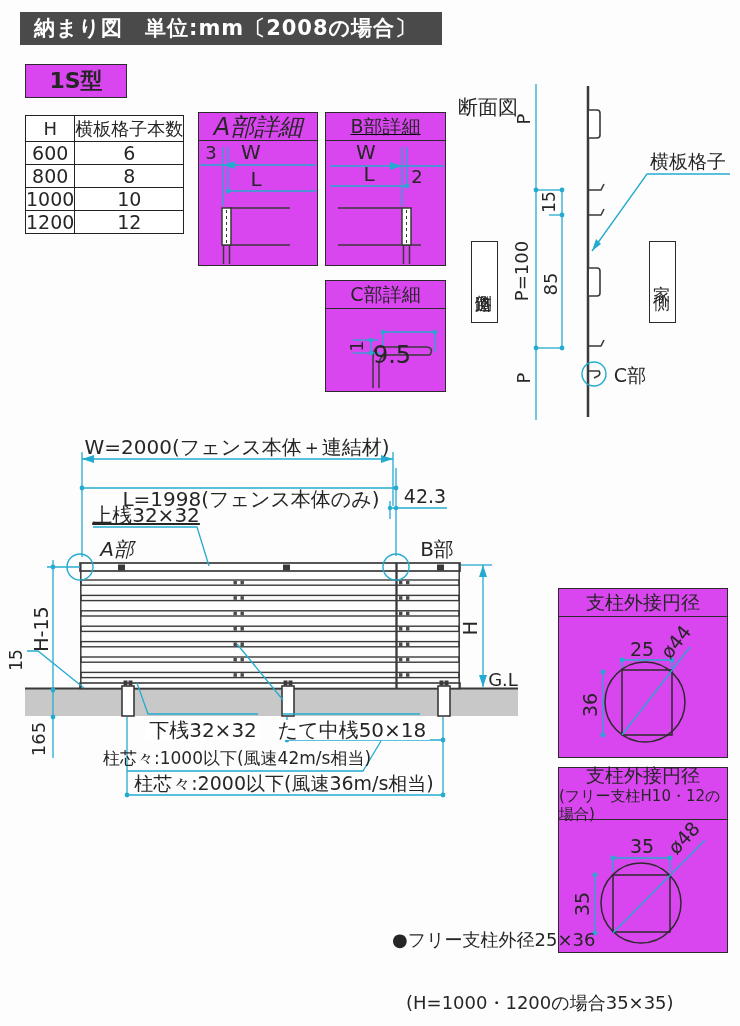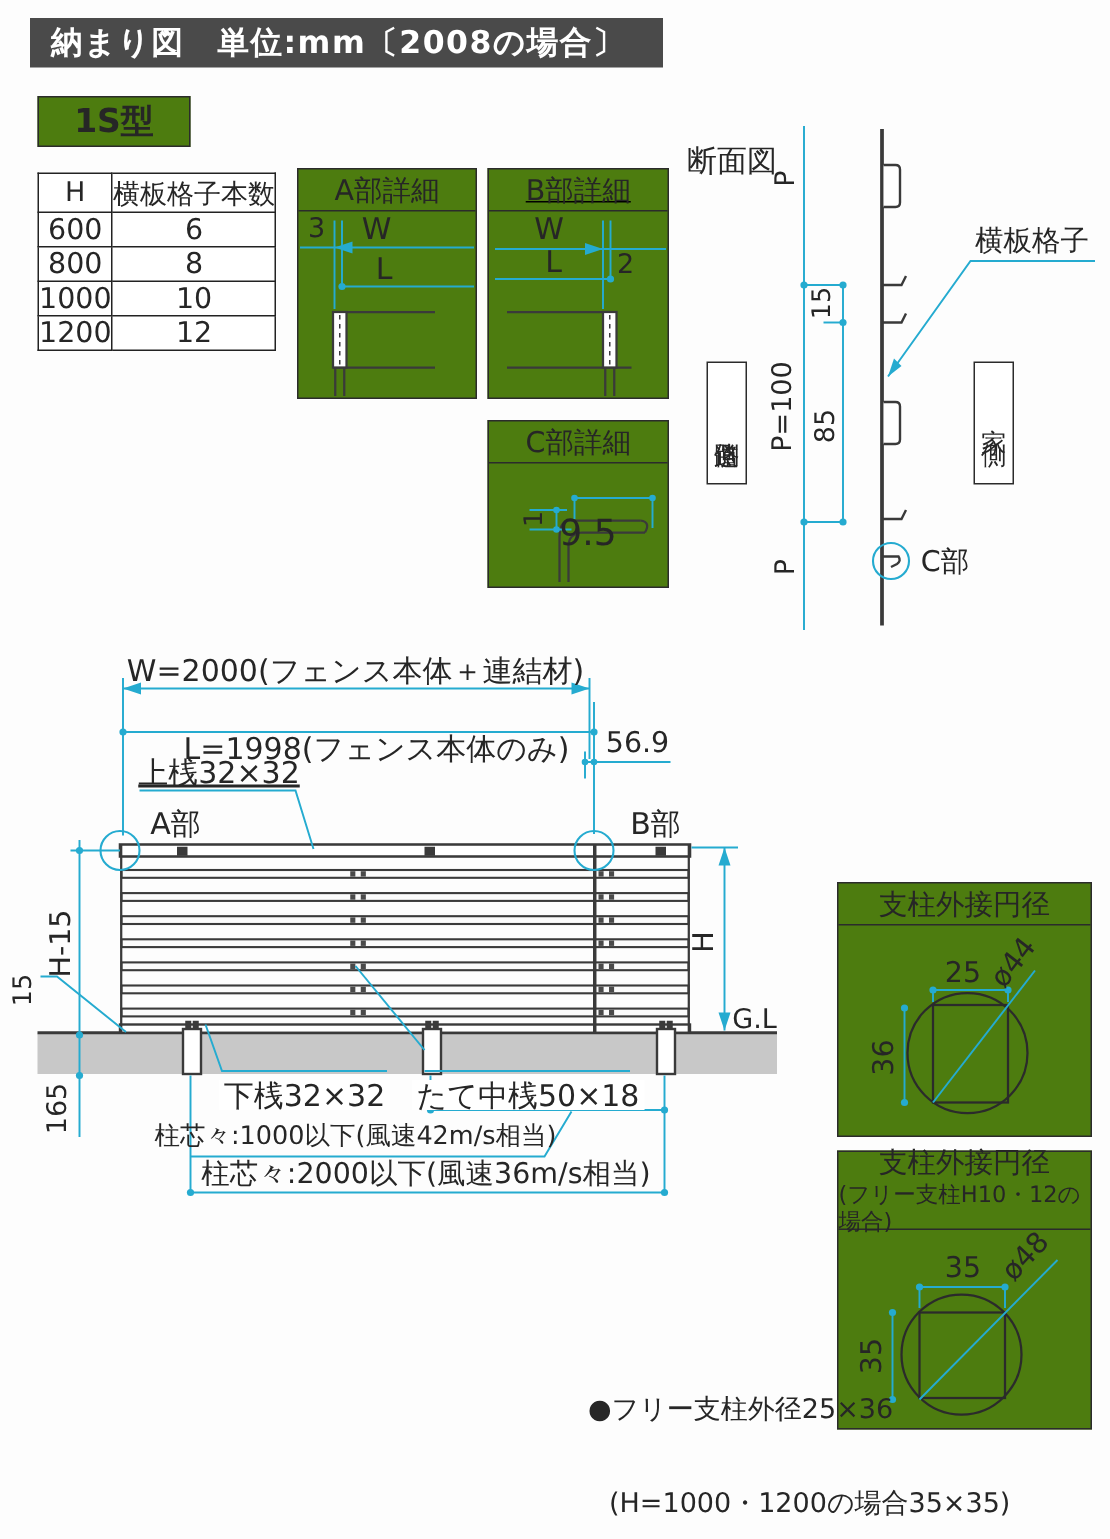--- a/index.html
+++ b/index.html
@@ -1,20 +1,20 @@
 <!DOCTYPE html>
 <html><head>
 <meta charset="utf-8">
 <style>
   html,body{margin:0;padding:0;background:#fff;}
   #stage{position:relative;width:740px;height:1026px;background:#fdfdfd;overflow:hidden;
          font-family:"DejaVu Sans",sans-serif;}
   .t{position:absolute;transform:translate(-50%,-50%);white-space:nowrap;color:#262626;line-height:1;}
   .r{transform:translate(-50%,-50%) rotate(-90deg);}
-  .box{position:absolute;border:1.6px solid #2b2b2b;background:#4d7c0f;box-sizing:border-box;}
+  .box{position:absolute;border:1.6px solid #2b2b2b;background:#d946ef;box-sizing:border-box;}
   .boxtitle{display:flex;align-items:center;justify-content:center;border-bottom:1.6px solid #2b2b2b;
             color:#262626;}
   .vbox{position:absolute;border:1.6px solid #2b2b2b;background:#fff;box-sizing:border-box;
         display:flex;align-items:center;justify-content:center;
         writing-mode:vertical-rl;text-orientation:upright;color:#262626;}
   .hdr{position:absolute;left:20px;top:12px;width:422px;height:33px;background:#4a4a4a;color:#fff;
        font-size:21px;font-weight:600;line-height:33px;padding-left:14px;box-sizing:border-box;
        letter-spacing:1px;}
   .fn{position:absolute;white-space:nowrap;color:#262626;font-size:18px;line-height:1.15;}
   .whitebg{background:#fff;padding:0 3px;margin-top:28px;}
@@ -56,21 +56,21 @@
       <td>10</td>
         </tr>
     <tr>
       <td>1200</td>
       <td>12</td>
         </tr>
   </tbody>
     </table>
 
   <div class="box" style="left:198px;top:112px;width:120px;height:154px;">
-    <div class="boxtitle" style="height:27px;font-size:19px;">A部詳細</div>
+    <div class="boxtitle" style="height:27px;font-size:24px;font-style:italic;">A部詳細</div>
   </div>
   <div class="box" style="left:325px;top:112px;width:121px;height:154px;text-decoration:underline;">
     <div class="boxtitle" style="height:27px;font-size:19px;">B部詳細</div>
   </div>
   <div class="box" style="left:325px;top:280px;width:121px;height:112px;">
     <div class="boxtitle" style="height:27px;font-size:19px;">C部詳細</div>
   </div>
 
   <div class="vbox" style="left:471px;top:241px;width:27px;height:82px;font-size:17px;">道路側</div>
   <div class="vbox" style="left:649px;top:241px;width:27px;height:82px;font-size:17px;letter-spacing:10px;">家側</div>
@@ -299,23 +299,23 @@
   <div class="t r" style="left:524px;top:119px;font-size:18px;">P</div>
   <div class="t r" style="left:522px;top:271px;font-size:18px;">P=100</div>
   <div class="t r" style="left:549px;top:202px;font-size:17px;">15</div>
   <div class="t r" style="left:551px;top:284px;font-size:18px;">85</div>
   <div class="t r" style="left:524px;top:378px;font-size:18px;">P</div>
   <div class="t" style="left:688px;top:161px;font-size:19px;">横板格子</div>
   <div class="t" style="left:630px;top:375px;font-size:19px;">C部</div>
 
   <div class="t" style="left:237px;top:447px;font-size:20px;">W=2000(フェンス本体＋連結材)</div>
   <div class="t" style="left:251px;top:477px;font-size:20px;margin-top:22px;">L=1998(フェンス本体のみ)</div>
-  <div class="t" style="left:425px;top:496px;font-size:19px;">56.9</div>
+  <div class="t" style="left:425px;top:496px;font-size:19px;">42.3</div>
   <div class="t" style="left:146px;top:515px;font-size:20px;text-decoration:underline;">上桟32×32</div>
-  <div class="t" style="left:117px;top:549px;font-size:20px;">A部</div>
+  <div class="t" style="left:117px;top:549px;font-size:20px;font-style:italic;">A部</div>
   <div class="t" style="left:437px;top:549px;font-size:20px;">B部</div>
   <div class="t r" style="left:41px;top:629px;font-size:19px;">H-15</div>
   <div class="t r" style="left:16px;top:660px;font-size:17px;">15</div>
   <div class="t r" style="left:39px;top:739px;font-size:18px;">165</div>
   <div class="t r" style="left:470px;top:628px;font-size:19px;">H</div>
   <div class="t" style="left:503px;top:680px;font-size:18px;">G.L</div>
   <div class="t whitebg" style="left:203px;top:702px;font-size:20px;">下桟32×32</div>
   <div class="t whitebg" style="left:352px;top:702px;font-size:20px;">たて中桟50×18</div>
   <div class="t" style="left:237px;top:758px;font-size:17px;">柱芯々:1000以下(風速42m/s相当)</div>
   <div class="t" style="left:284px;top:783px;font-size:19px;">柱芯々:2000以下(風速36m/s相当)</div>

